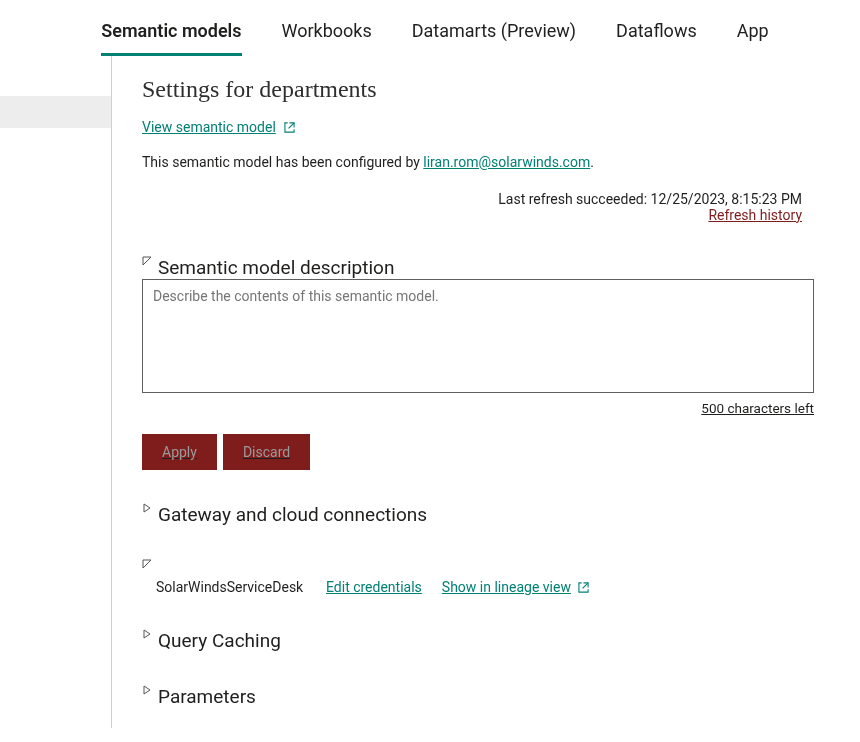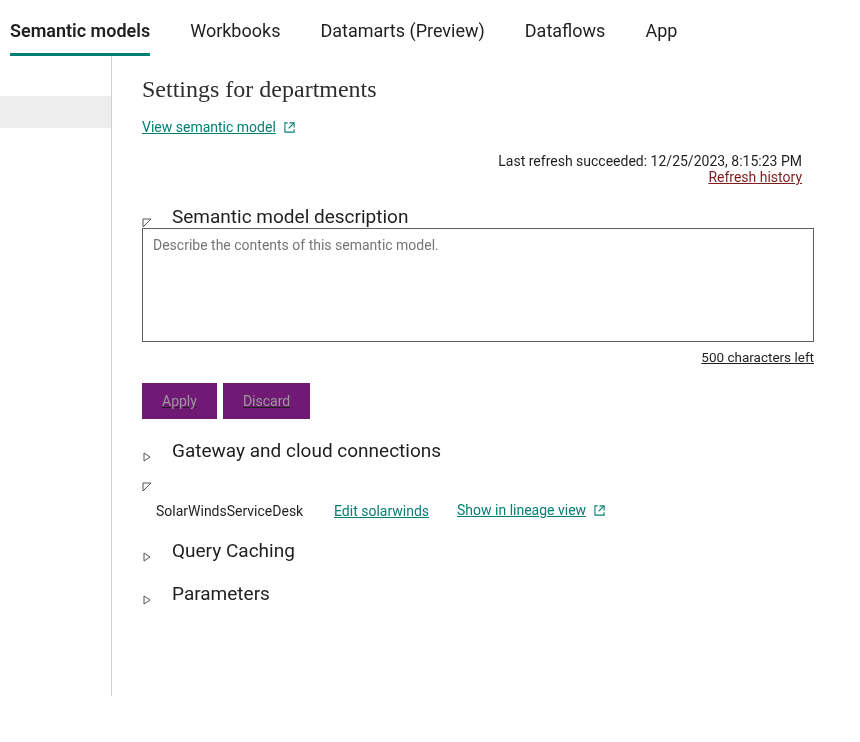--- a/index.html
+++ b/index.html
@@ -8,20 +8,21 @@
     font-size: 14px;
     color: #201f1e;
     background: #fff;
     width: 860px;
     height: 742px;
   }
   .tabs {
     display: flex;
     gap: 40px;
     padding: 20px 0 0 10px;
+    justify-content: center;
   }
   .tab {
     font-size: 18px;
     color: #201f1e;
     padding-bottom: 12px;
     cursor: pointer;
   }
   .tab.active {
     font-weight: 600;
     border-bottom: 3px solid #028074;
@@ -75,23 +76,23 @@
     margin-top: 18px;
     text-align: right;
   }
   .refresh-history {
     color: #7f1d1d;
     text-decoration: underline;
     cursor: pointer;
   }
   .section-header {
     display: flex;
-    align-items: flex-end;
-    gap: 20px;
-    margin-top: 20px;
+    align-items: flex-start;
+    gap: 6px;
+    margin-top: 33px;
     cursor: pointer;
   }
   .section-title {
     font-size: 19px;
     font-weight: 400;
   }
   .tri {
     width: 10px;
     height: 10px;
     display: inline-block;
@@ -117,32 +118,32 @@
     margin-top: 4px;
     font-size: 13.5px;
     color: #201f1e;
   }
   .btn-row {
     margin-top: 18px;
     display: flex;
     gap: 6px;
   }
   .btn {
-    background: #701a75;
+    background: #7f1d1d;
     border: none;
     color: #9a9a9a;
     font-size: 14px;
     padding: 10px 20px;
     cursor: default;
     font-family: inherit;
   }
   .ds-row {
     display: flex;
     align-items: center;
-    gap: 28px;
+    gap: 20px;
     margin-top: 10px;
     padding-left: 14px;
   }
   .ds-name {
     min-width: 150px;
   }
   .lineage-icon {
     display: inline-block;
     vertical-align: -1px;
     margin-left: 4px;
@@ -172,20 +173,23 @@
       <a class="link">View semantic model</a>
       <span class="ext-icon">
         <svg viewBox="0 0 12 12" fill="none" stroke="#028074" stroke-width="1.2">
           <path d="M4 1H1v10h10V8"></path>
             <path d="M6 1h5v5"></path>
             <path d="M11 1 5 7"></path>
         </svg>
       </span>
     </div>
 
+    <div class="config-line">
+      <span>This semantic model has been configured by </span><a class="link">liran.rom@solarwinds.com</a><span>.</span>
+    </div>
 
     <div class="refresh-line">
       <div>Last refresh succeeded: 12/25/2023, 8:15:23 PM</div>
       <a class="refresh-history">Refresh history</a>
     </div>
 
     <div class="section-header">
       <span class="tri">
         <svg viewBox="0 0 10 10">
             <path d="M1 1 L9 1 L1 9 Z" fill="none" stroke="#555" stroke-width="1"></path>
@@ -213,21 +217,21 @@
 
     <div class="section-header">
       <span class="tri">
         <svg viewBox="0 0 10 10">
             <path d="M1 1 L9 1 L1 9 Z" fill="none" stroke="#555" stroke-width="1"></path>
           </svg>
       </span>
     </div>
     <div class="ds-row">
       <span class="ds-name">SolarWindsServiceDesk</span>
-      <a class="link">Edit solarwinds</a>
+      <a class="link">Edit credentials</a>
       <span>
         <a class="link">Show in lineage view</a>
         <span class="lineage-icon">
           <svg viewBox="0 0 12 12" fill="none" stroke="#028074" stroke-width="1.2">
             <path d="M4 1H1v10h10V8"></path>
               <path d="M6 1h5v5"></path>
               <path d="M11 1 5 7"></path>
           </svg>
         </span>
       </span>

